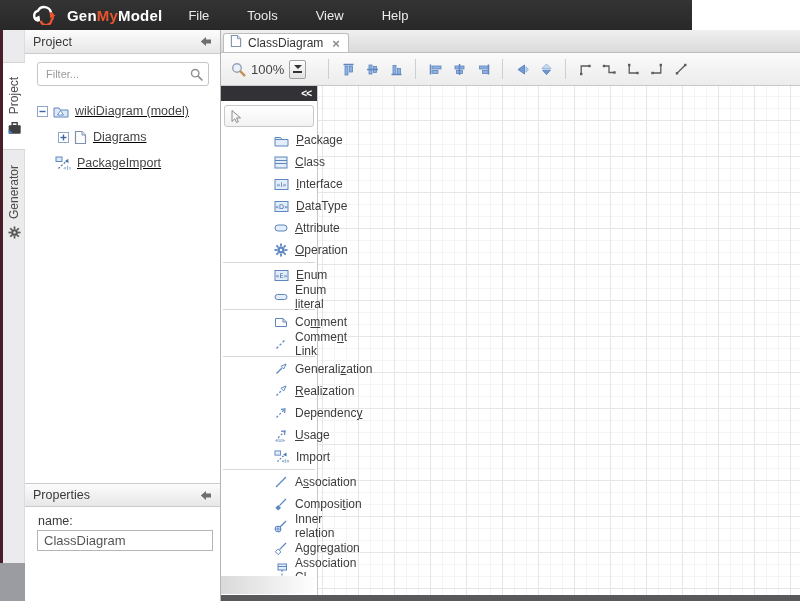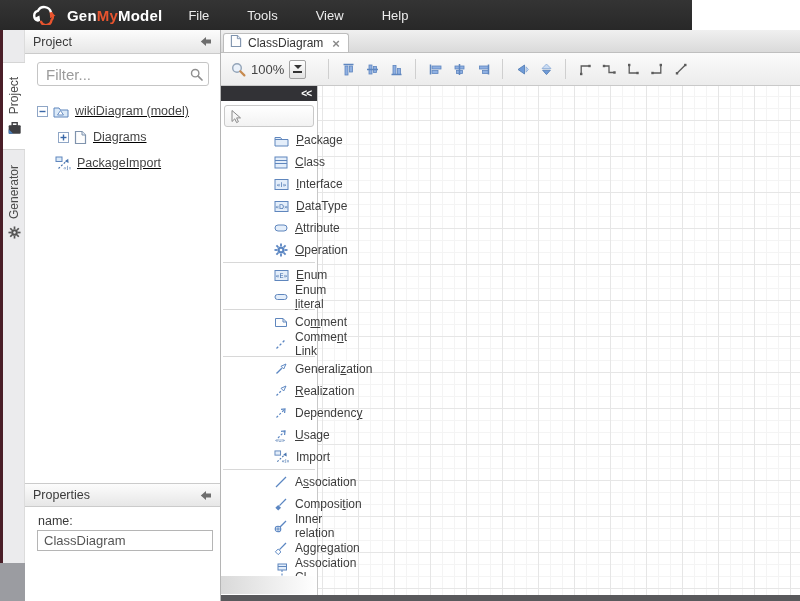--- a/index.html
+++ b/index.html
@@ -36,21 +36,21 @@
     background:#fff; border-right:1px solid #b5b5b5; z-index:5; }
   .panel-header { position:absolute; left:0; width:100%; height:24px;
     background:linear-gradient(#fcfcfc,#e7e7e7); border-bottom:1px solid #cbcbcb;
     display:flex; align-items:center; padding:0 8px; font-size:12.5px; color:#3a3a3a; }
   .panel-collapse { margin-left:auto; display:flex; cursor:pointer; }
   .hdr-project { top:0; }
   .hdr-properties { top:453px; border-top:1px solid #cbcbcb; }
 
   .filter-wrap { position:absolute; left:12px; top:32px; width:172px; height:24px; }
   .filter-input { width:100%; height:100%; border:1px solid #c5c5c5; border-radius:3px;
-    padding:0 26px 0 8px; font-size:15px; color:#3b82f6; font-family:inherit; outline:none; }
+    padding:0 26px 0 8px; font-size:11px; color:#3b82f6; font-family:inherit; outline:none; }
   .filter-input::placeholder { color:#9b9b9b; }
   .filter-glass { position:absolute; right:6px; top:5px; }
 
   .tree { position:absolute; left:0; top:68px; width:100%;text-decoration:underline; }
   .tree-row { display:flex; align-items:center; height:26px; font-size:12.5px; color:#454545; cursor:default; }
   .tree-row .ti { margin-right:6px; display:flex; }
   .ind-0 { padding-left:12px; } .ind-1 { padding-left:33px; } .ind-2 { padding-left:30px; }
   .toggle { margin-right:5px; display:flex; cursor:pointer; }
 
   .prop-label { position:absolute; left:13px; top:484px; font-size:12.5px; color:#3a3a3a; }

